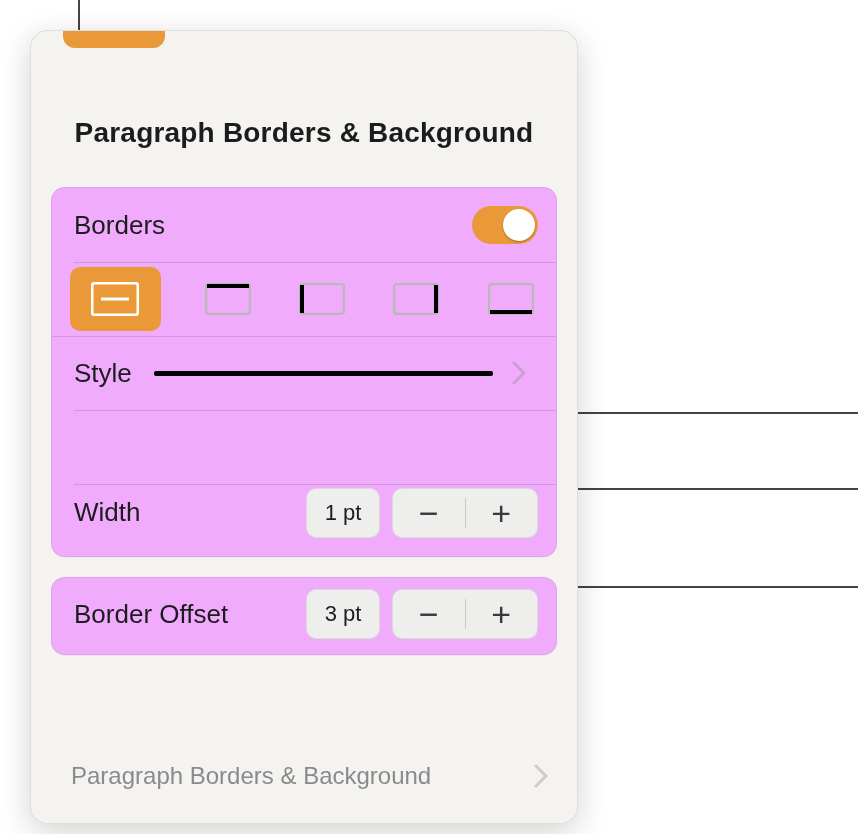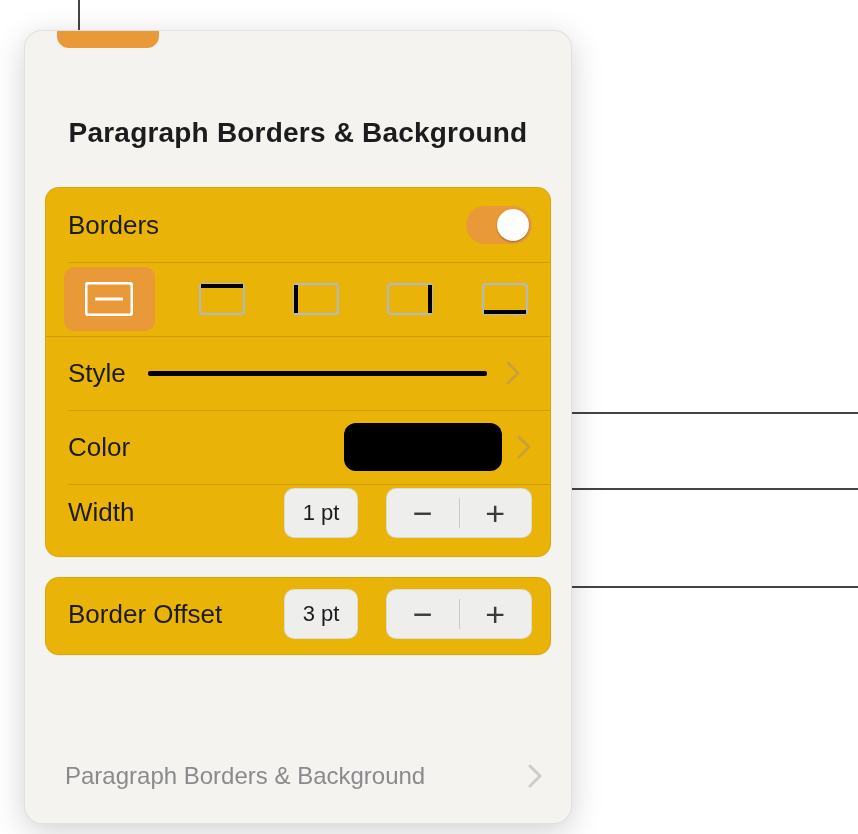--- a/index.html
+++ b/index.html
@@ -1,41 +1,41 @@
 <!DOCTYPE html>
 <html><head>
 <meta charset="utf-8">
 <style>
 html,body{margin:0;padding:0;width:858px;height:834px;background:#fff;font-family:-apple-system,"Helvetica Neue",Helvetica,Arial,sans-serif;color:#1c1c1e;overflow:hidden}
 .stage{position:relative;width:858px;height:834px}
-.popover{position:absolute;left:24px;top:30px;width:546px;height:792px;background:#f4f3ef;border-radius:18px;box-shadow:0 8px 32px rgba(0,0,0,.18);border:1px solid rgba(0,0,0,.08);overflow:hidden}
+.popover{position:absolute;left:30px;top:30px;width:546px;height:792px;background:#f4f3ef;border-radius:18px;box-shadow:0 8px 32px rgba(0,0,0,.18);border:1px solid rgba(0,0,0,.08);overflow:hidden}
 .tab-pill{position:absolute;left:32px;top:0;width:102px;height:17px;background:#e99938;border-radius:0 0 12px 12px}
 .title{position:absolute;left:0;right:0;top:86px;text-align:center;font-weight:700;font-size:28px;letter-spacing:.2px}
-.card{position:absolute;left:20px;right:20px;background:#eab308;border-radius:14px;box-shadow:0 1px 0 rgba(0,0,0,.04);border:1px solid rgba(0,0,0,.06)}
+.card{position:absolute;left:20px;right:20px;background:#f0abfc;border-radius:14px;box-shadow:0 1px 0 rgba(0,0,0,.04);border:1px solid rgba(0,0,0,.06)}
 .card1{top:156px;height:368px}
 .card2{top:546px;height:76px}
 .card3{top:644px;height:76px}
 .menu-row{position:absolute;left:20px;right:20px;bottom:20px;height:54px;display:flex;align-items:center;justify-content:space-between;padding:0 8px 0 20px;color:#8a8a8e}
 .row{position:absolute;left:0;right:0;height:74px;display:flex;align-items:center;justify-content:space-between;padding:0 18px 0 22px}
 .row .label{font-size:26px;font-weight:400}
 .sep{position:absolute;left:22px;right:0;height:1px;background:rgba(0,0,0,.12)}
 .switch{width:66px;height:38px;background:#e99938;border-radius:19px;position:relative}
 .switch .knob{position:absolute;right:3px;top:3px;width:32px;height:32px;background:#fff;border-radius:50%;box-shadow:0 1px 2px rgba(0,0,0,.3)}
 .seg-row{position:absolute;left:0;right:0;top:74px;height:74px;display:flex;align-items:center;padding:0 18px;gap:40px}
 .seg{width:60px;height:46px;display:flex;align-items:center;justify-content:center;border-radius:10px}
 .seg.on{width:100px;height:64px;background:#e99938}
 .seg svg{display:block}
 .dash-strip{position:absolute;left:0;right:0;top:148px;height:74px;display:flex;align-items:center;padding:0 29px 0 22px}
 .dash-line{flex:1;height:5px;background:#000;margin:0 18px 0 22px;border-radius:2px}
 .chev{width:16px;height:26px;opacity:.35}
 .chev svg{display:block}
 .color-swatch{width:158px;height:48px;background:#000;border-radius:12px;margin-right:14px}
 .right-group{display:flex;align-items:center}
 .pill{height:48px;border-radius:10px;background:#eeeeec;border:1px solid rgba(0,0,0,.08);display:flex;align-items:center;justify-content:center}
-.val-pill{width:72px;font-size:22px;margin-right:28px}
+.val-pill{width:72px;font-size:22px;margin-right:12px}
 .stepper{width:144px;display:flex}
 .stepper .half{flex:1;display:flex;align-items:center;justify-content:center}
 .vline{width:1px;height:30px;background:rgba(0,0,0,.15)}
 .big-sign{font-size:34px;font-weight:300;line-height:1;color:#3a3a3c}
 .bg-swatch{width:158px;height:44px;border-radius:10px;border:1px solid rgba(0,0,0,.25);background:#fff;position:relative;margin-right:12px;overflow:hidden}
 .bg-swatch .diag{position:absolute;left:-6px;right:-6px;top:50%;height:2px;background:#d33;transform:rotate(-14deg);transform-origin:center}
 .menu-label{font-size:24px}
 .callout{position:absolute;background:transparent}
 .callout .h{position:absolute;height:2px;background:#444}
 .callout .v{position:absolute;width:2px;background:#444}
@@ -110,31 +110,20 @@
         <span class="label" style="font-size:26px">Style</span>
         <div class="dash-line"></div>
         <span class="chev">
           <svg width="16" height="26" viewBox="0 0 16 26">
               <polyline points="3,3 13,13 3,23" fill="none" stroke="#888" stroke-width="3" stroke-linecap="round" stroke-linejoin="round"></polyline>
             </svg>
         </span>
       </div>
       <div class="sep" style="top:222px"></div>
 
-      <div class="row" style="top:222px">
-        <span class="label">Color</span>
-        <div class="right-group">
-          <div class="color-swatch"></div>
-          <span class="chev">
-            <svg width="16" height="26" viewBox="0 0 16 26">
-                <polyline points="3,3 13,13 3,23" fill="none" stroke="#888" stroke-width="3" stroke-linecap="round" stroke-linejoin="round"></polyline>
-              </svg>
-          </span>
-        </div>
-      </div>
       <div class="sep" style="top:296px"></div>
 
       <div class="row" style="top:296px;height:57px">
         <span class="label">Width</span>
         <div class="right-group">
           <div class="pill val-pill">1 pt</div>
           <div class="pill stepper">
             <div class="half">
                 <span class="big-sign">−</span>
               </div>

